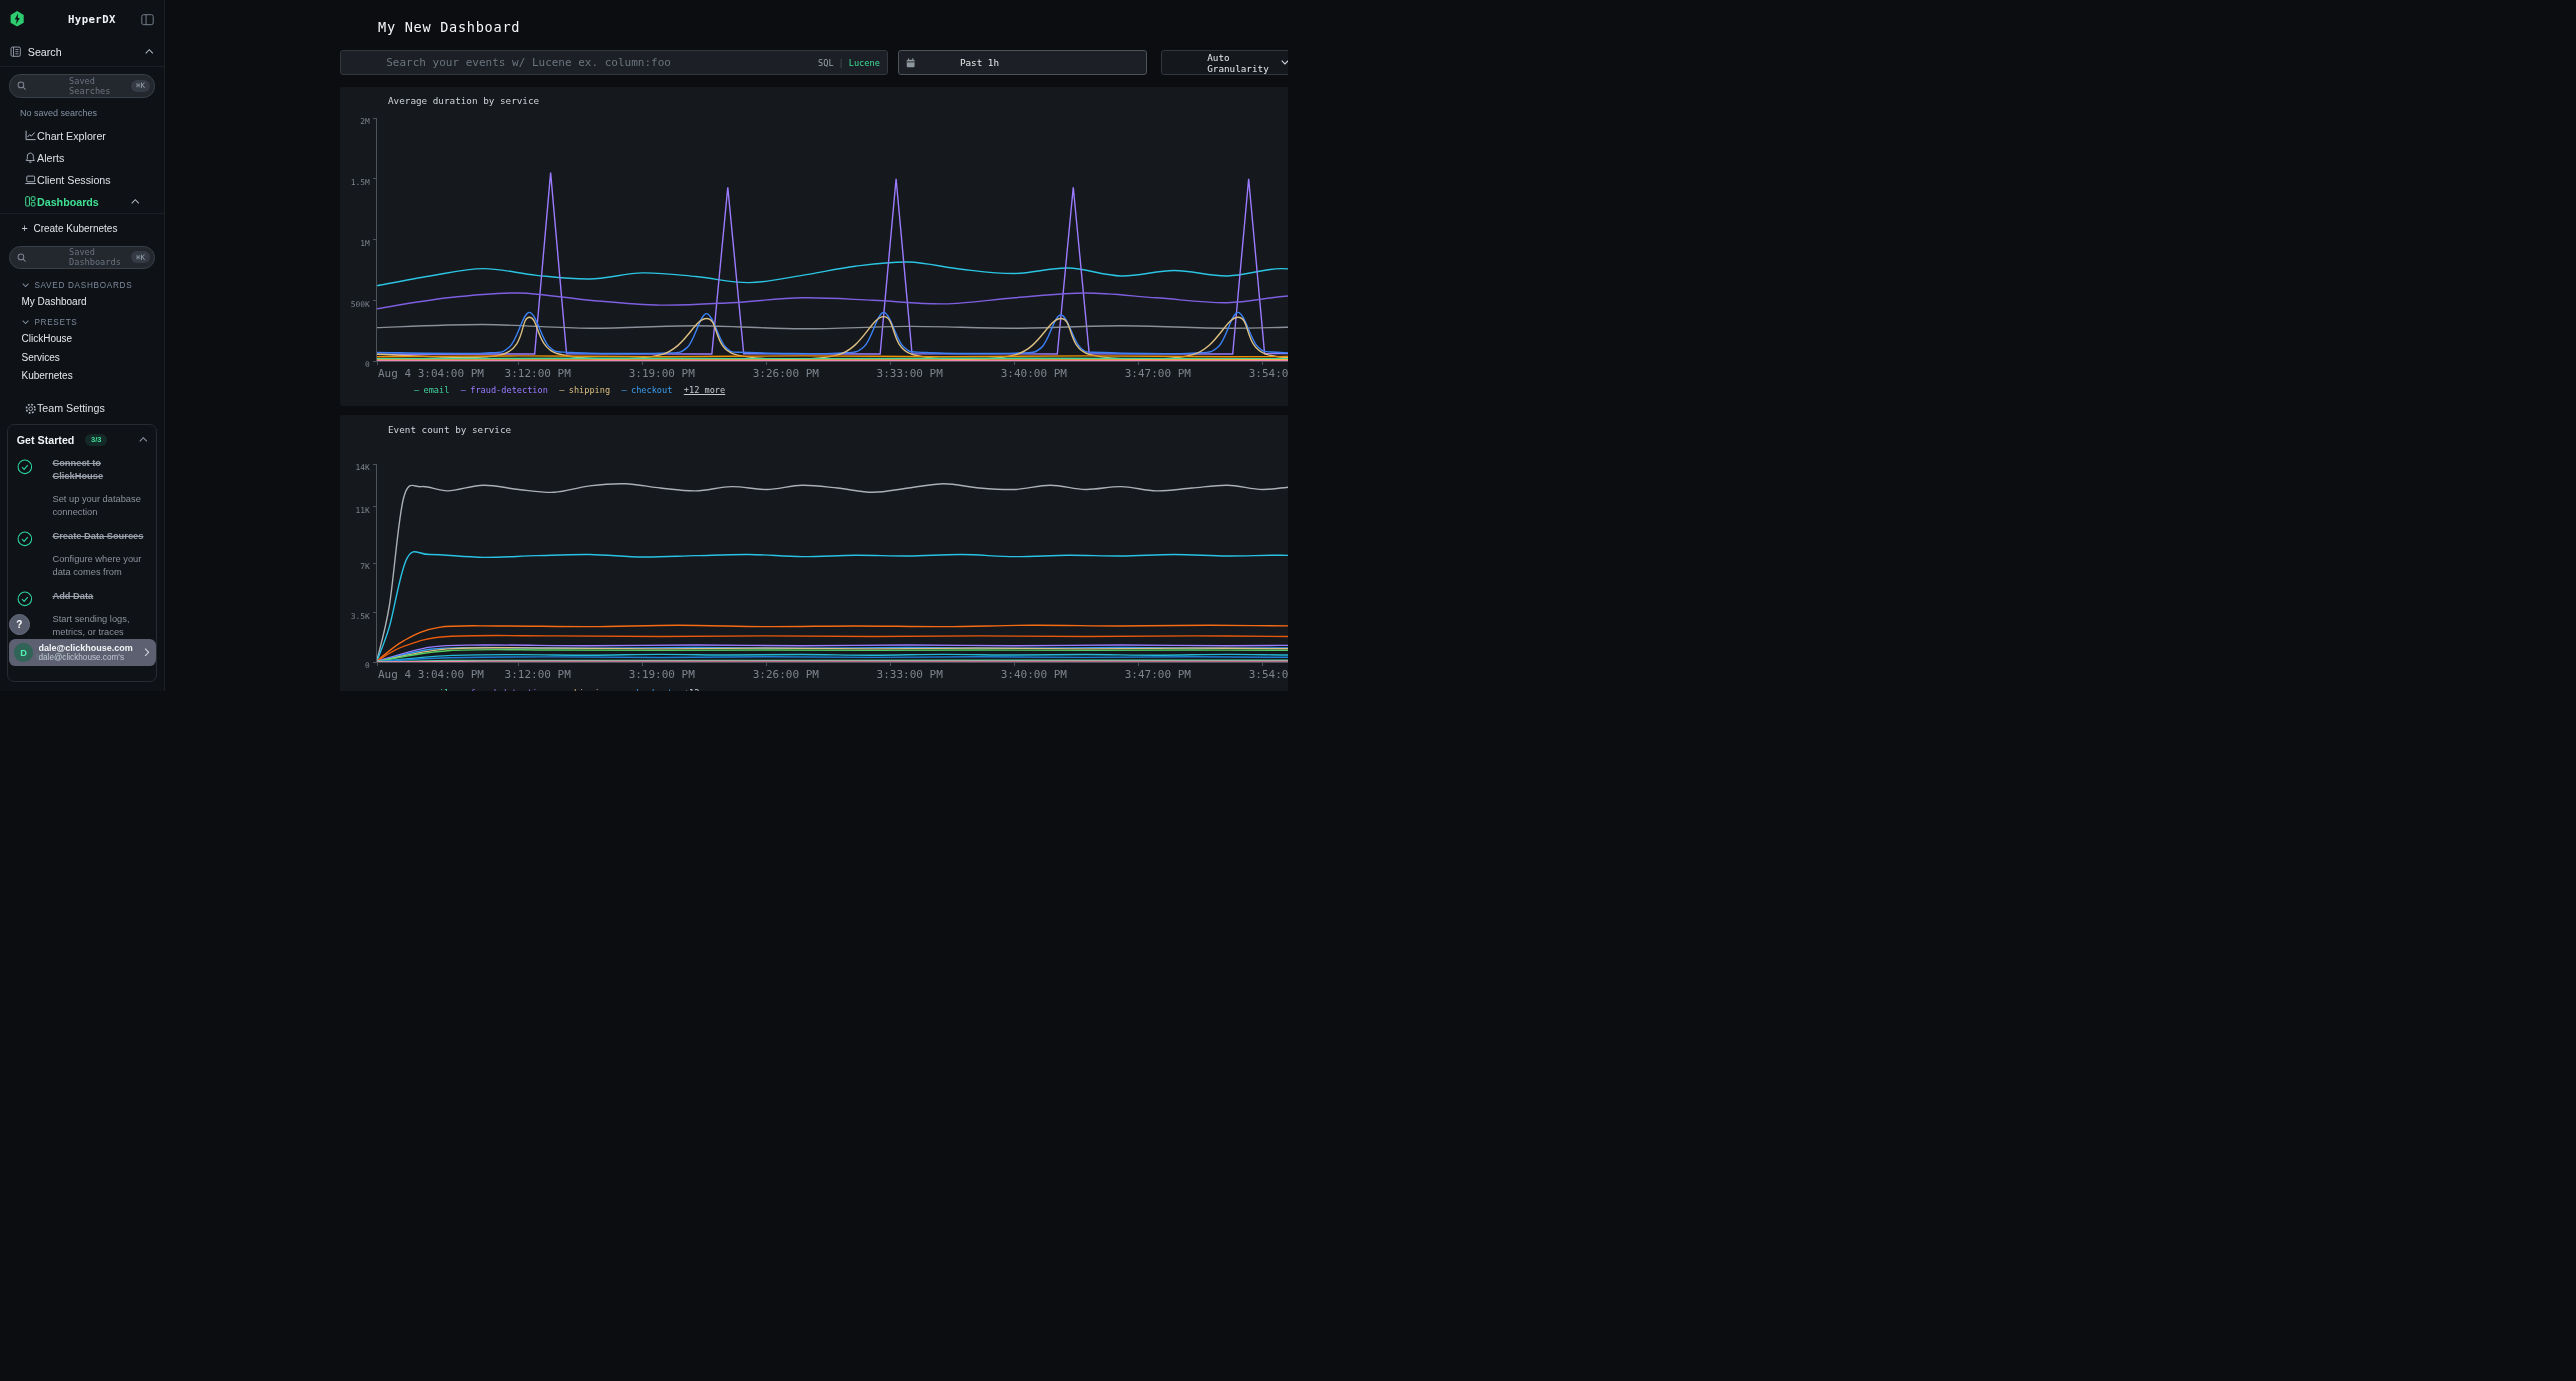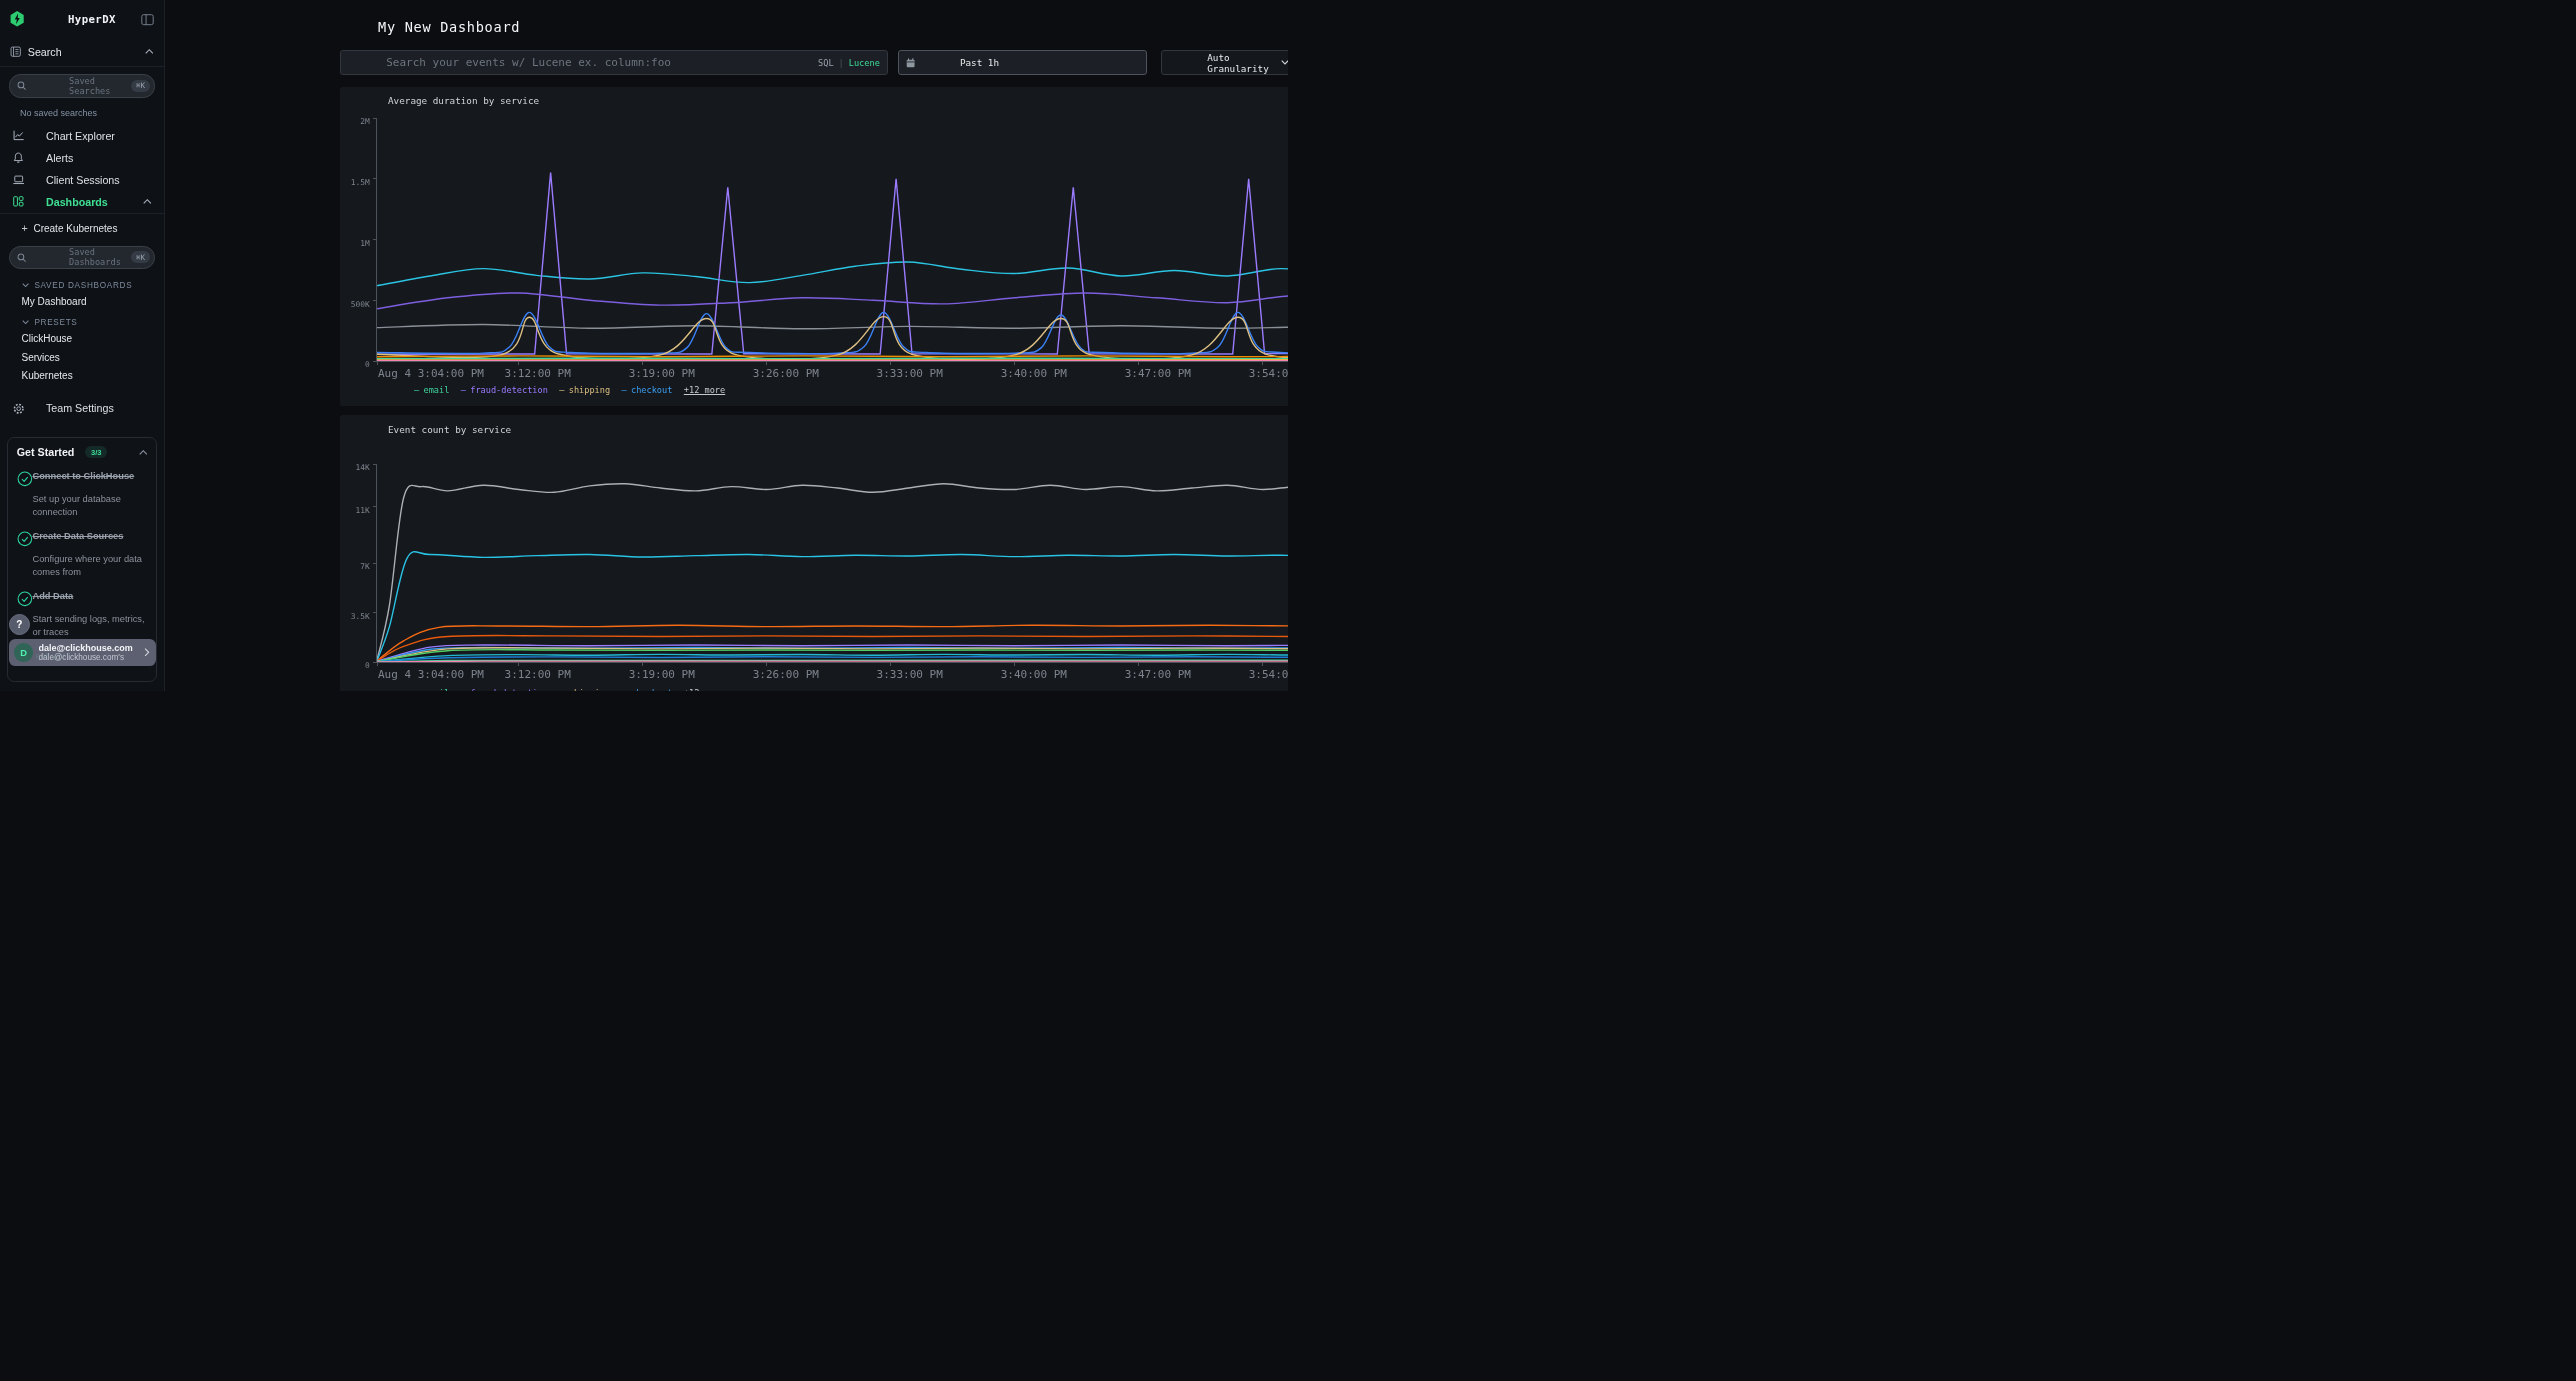--- a/index.html
+++ b/index.html
@@ -16,37 +16,37 @@
   .brand{font-weight:bold;font-size:10.7px;color:#f2f4f6;letter-spacing:0.4px;}
   .collapse-btn{margin-left:auto;opacity:.75;cursor:pointer;}
   .side-header{display:flex;align-items:center;gap:6.4px;padding:8.6px 10px;color:#e6e9ec;font-size:10.7px;}
   .side-header .chev{margin-left:auto;}
   .divider{height:0.7px;background:#1d2127;margin:0;}
   .pill{margin:7.2px 8.6px 4.3px 8.6px;height:21.5px;background:#23272e;border:0.7px solid #3a4048;border-radius:11.4px;
         display:flex;align-items:center;gap:5px;padding:0 4.3px 0 7.2px;cursor:text;}
   .pill .ph{color:#69737f;font-size:8.6px;flex:1;}
   .kbd{background:#343b45;color:#99a2ae;border-radius:7.2px;font-size:7.5px;padding:1.4px 5px;}
   .muted-note{color:#8593a6;font-size:9px;padding:5.7px 0 7.2px 20px;}
-  .nav-item{display:flex;align-items:center;gap:21px;padding:5px 12px;font-size:10.7px;color:#dde0e4;cursor:pointer;}
+  .nav-item{display:flex;align-items:center;gap:0;padding:5px 24px;font-size:10.7px;color:#dde0e4;cursor:pointer;}
   .nav-item .icon{width:13px;display:flex;justify-content:center;}
   .nav-item.active{color:#3fe094;font-weight:bold;}
   .nav-item .chev{margin-left:auto;}
   .sub-item{padding:4.3px 10px 4.3px 21.5px;font-size:10px;color:#e3e6ea;cursor:pointer;display:flex;align-items:center;gap:5.7px;}
   .group-head{display:flex;align-items:center;gap:5.7px;padding:7.2px 10px 2.9px 21.5px;font-size:8.2px;letter-spacing:0.7px;
               color:#7e8b9d;cursor:pointer;}
   .group-item{padding:3.6px 10px 3.6px 21.5px;font-size:10px;color:#e6e9ec;cursor:pointer;}
   .team-settings{margin-top:13px;}
   .gs-card{margin:auto 7.2px 8.6px 7.2px;margin-top:auto;border:0.7px solid #272c34;border-radius:7.2px;
            background:#0f1217;padding:8.6px 8.6px 43px 8.6px;position:relative;}
   .gs-head{display:flex;align-items:center;gap:11px;}
   .gs-title{font-weight:bold;font-size:10.7px;color:#f0f2f4;}
   .gs-badge{background:rgba(52,211,153,.13);color:#3ddc97;font-size:7.5px;font-weight:bold;
             padding:1.4px 5.7px;border-radius:715px;}
   .gs-head .chev{margin-left:auto;}
-  .gs-item{display:flex;gap:0;margin-top:11.4px;}
+  .gs-item{display:flex;gap:20px;margin-top:11.4px;}
   .gs-check{flex:0 0 auto;margin-top:1.4px;}
   .gs-item-title{font-weight:bold;font-size:9.3px;color:#9aa1ab;text-decoration:line-through;line-height:1.35;}
   .gs-item-desc{font-size:9.3px;color:#8c929c;line-height:1.35;margin-top:11px;}
   .behind-link{position:absolute;left:27px;top:auto;bottom:20px;color:#3ddc97;font-weight:bold;font-size:9.3px;z-index:1;}
   .help-fab{position:absolute;left:8.6px;top:614px;width:19.3px;height:19.3px;border-radius:50%;background:#575c6d;
             color:#fff;display:flex;align-items:center;justify-content:center;font-weight:bold;font-size:10px;
             z-index:5;cursor:pointer;border:0.7px solid #6a7082;}
   .user-chip{position:absolute;left:8.6px;top:639px;width:147px;height:27px;background:rgba(99,103,122,.92);
              border-radius:6.4px;display:flex;align-items:center;gap:5.7px;padding:0 5.7px;z-index:4;cursor:pointer;box-sizing:border-box;}
   .avatar{width:18.6px;height:18.6px;border-radius:50%;background:#2f6457;color:#52f2b1;font-weight:bold;font-size:9.3px;

